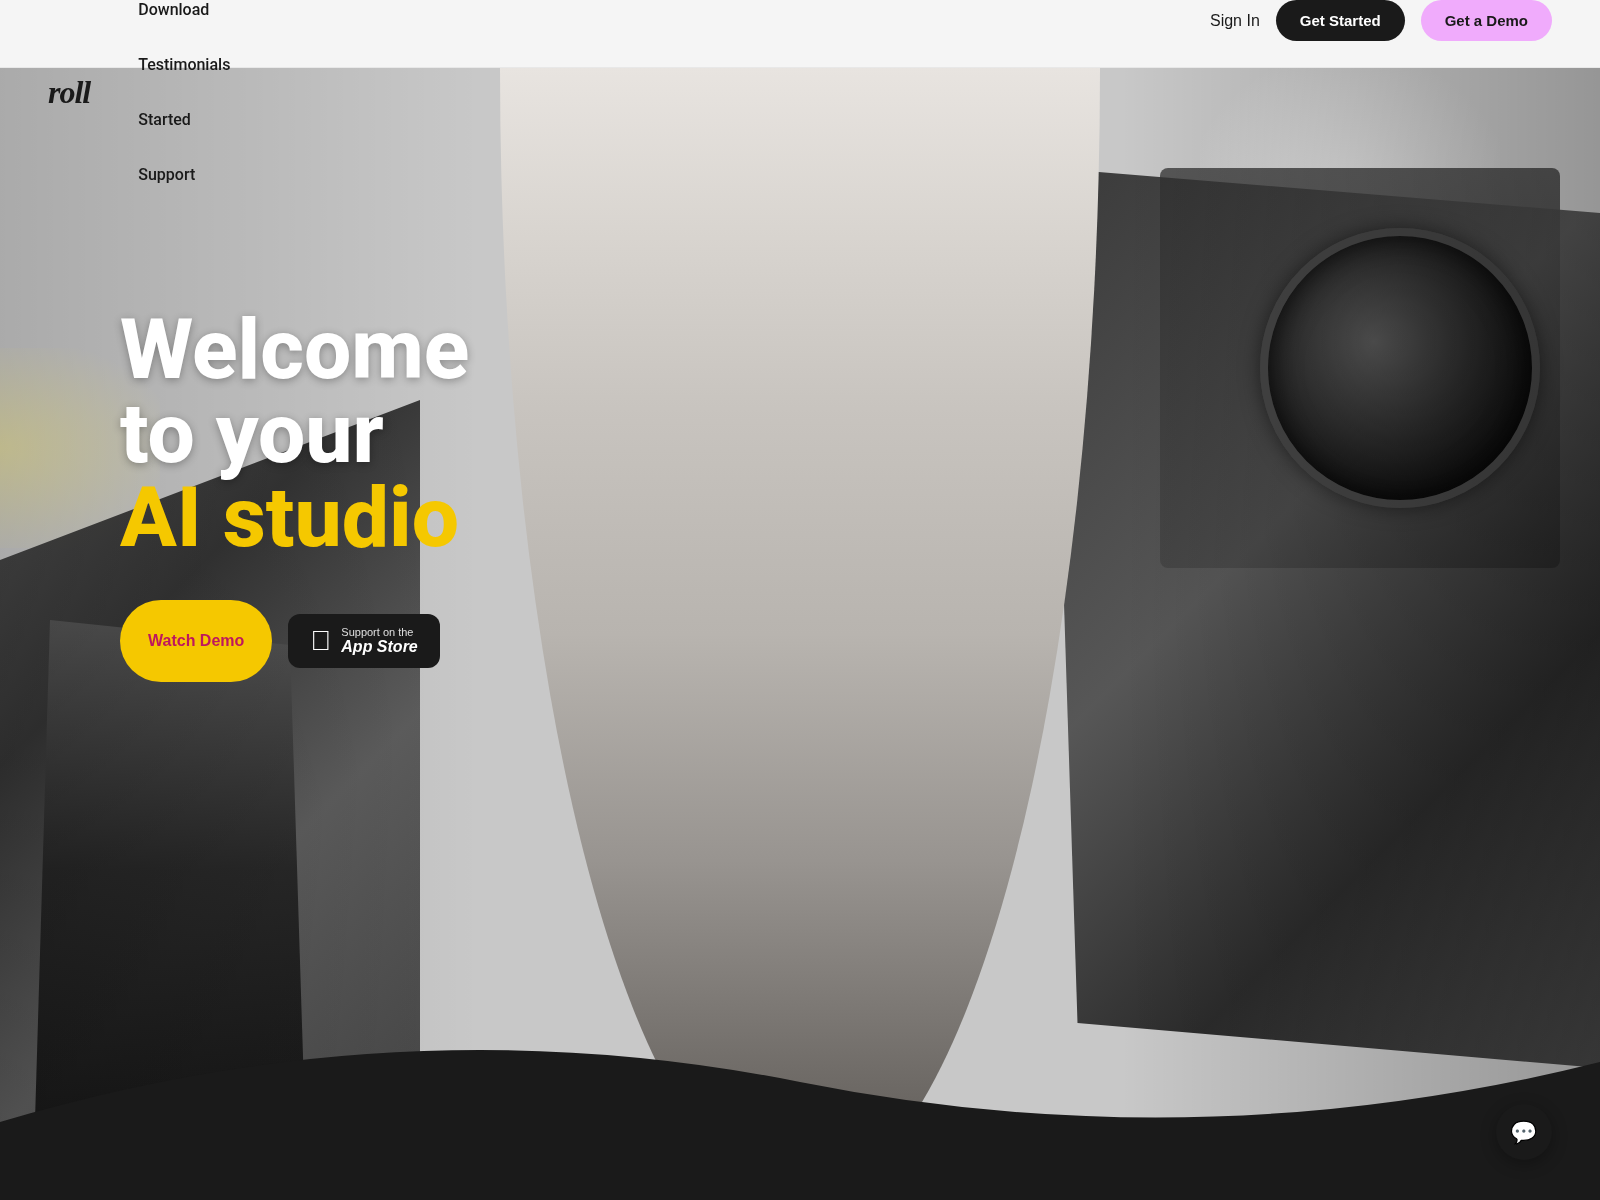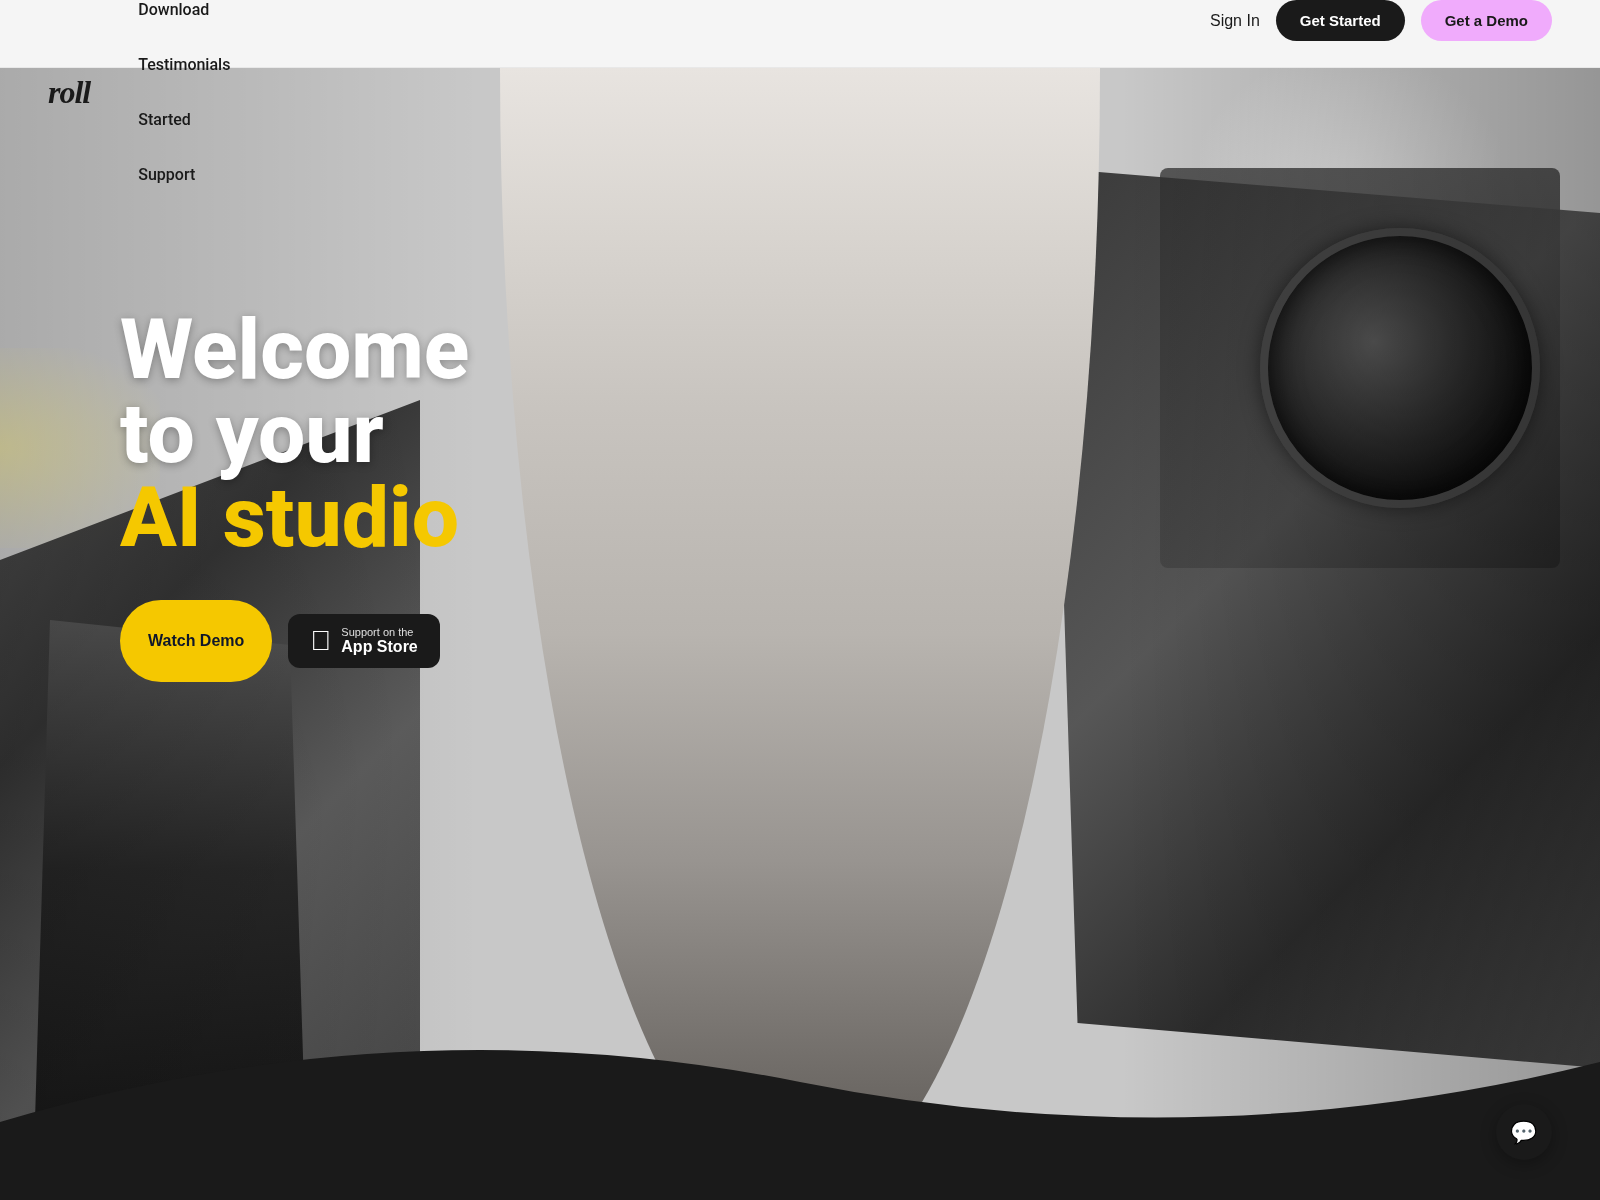--- a/index.html
+++ b/index.html
@@ -249,21 +249,21 @@
 
     .hero-buttons {
       display: flex;
       gap: 16px;
       margin-top: 40px;
       align-items: center;
     }
 
     .watch-demo-btn {
       background: #f5c800;
-      color: #0f172a;
+      color: #be185d;
       border: none;
       padding: 32px 28px;
       border-radius: 50px;
       font-size: 16px;
       font-weight: 700;
       cursor: pointer;
     }
 
     .app-store-btn {
       background: #1a1a1a;
@@ -283,20 +283,21 @@
       font-size: 11px;
       font-weight: 400;
       opacity: 0.85;
       display: block;
     }
 
     .app-store-btn .big-text {
       font-size: 16px;
       font-weight: 600;
       display: block;
+      font-style: italic;
     }
 
     .apple-icon {
       font-size: 28px;
       line-height: 1;
     }
 
     
     .chat-widget {
       position: fixed;

